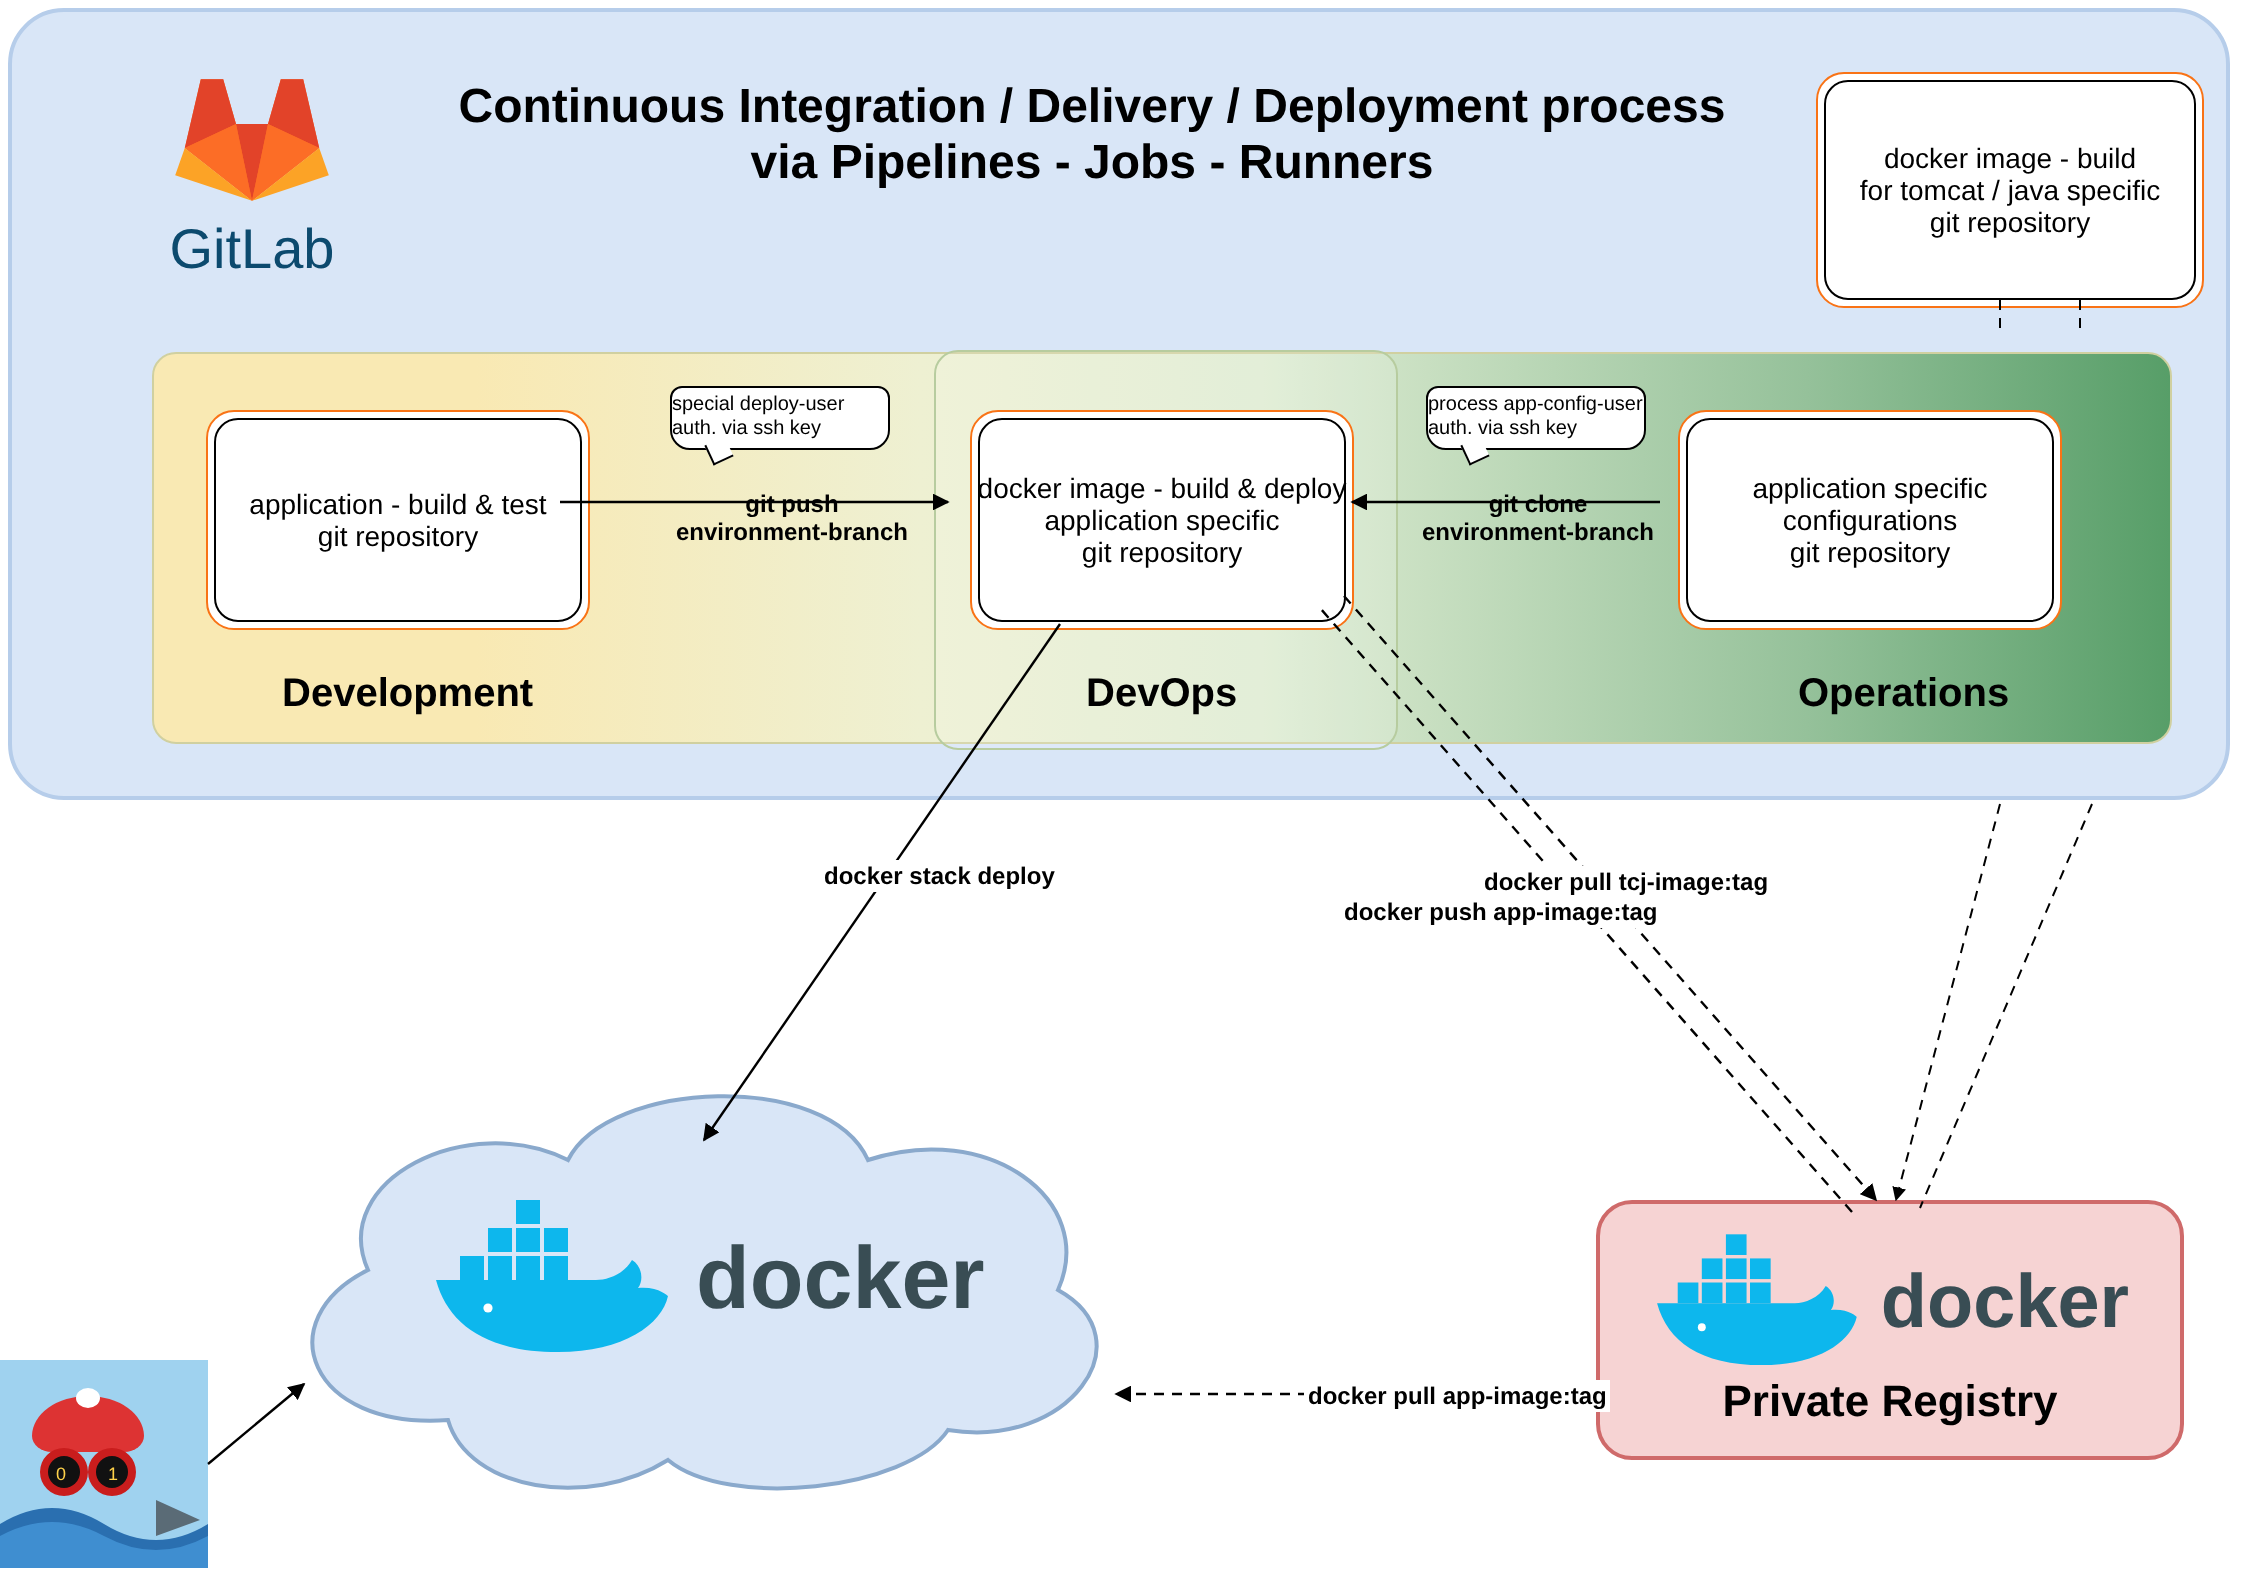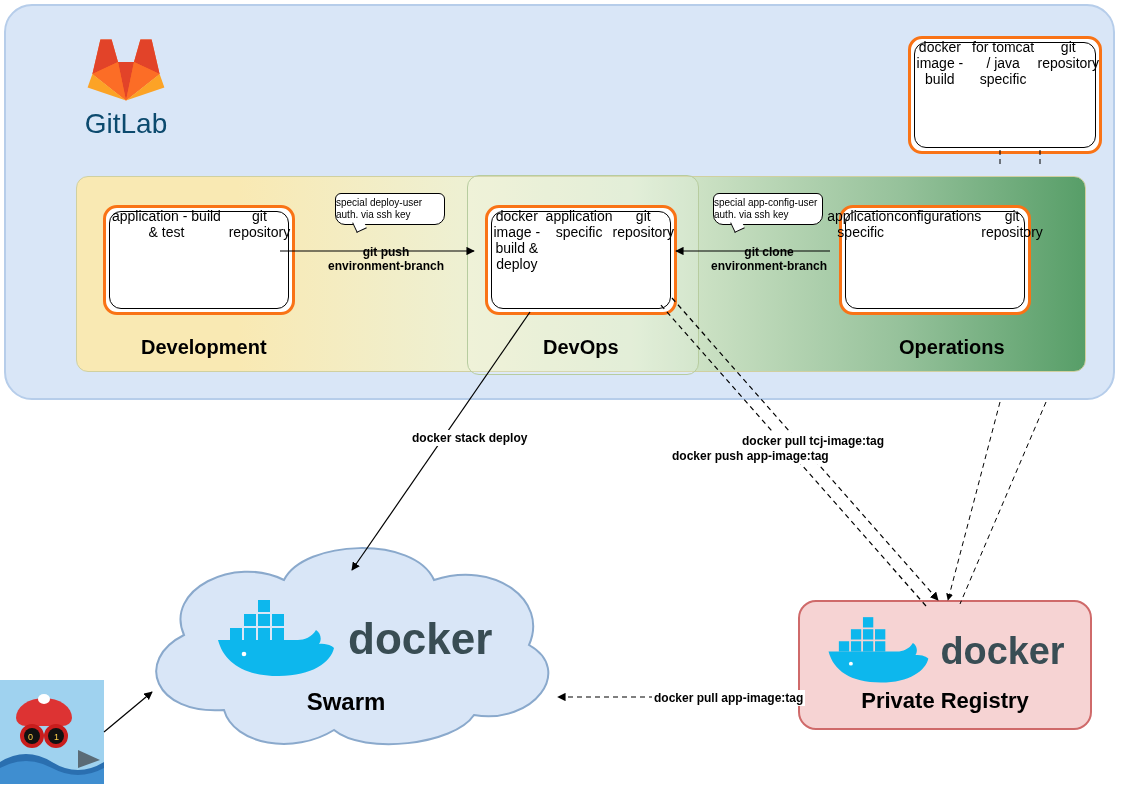--- a/index.html
+++ b/index.html
@@ -80,27 +80,27 @@
     border: 1px solid #b7cc9f;
     border-radius: 12px;
     background: rgba(255,255,255,0.15);
   }
 
   .repo-box {
     position: absolute;
     width: 192px;
     height: 110px;
     background: #fff;
-    border: 3px solid #f97316;
+    border: 1px solid #f97316;
     border-radius: 14px;
     box-sizing: border-box;
     text-align: center;
     font-size: 14px;
     display: flex;
-    flex-direction: row;
+    flex-direction: column;
     justify-content: center;
     line-height: 16px;
   }
   
   .repo-box::after {
     content: "";
     position: absolute;
     inset: 3px;
     border: 1px solid #000;
     border-radius: 12px;
@@ -239,20 +239,24 @@
       <polygon points="18,12 32,12 40,40 8,55" fill="#e24329"></polygon>
       <polygon points="82,12 68,12 60,40 92,55" fill="#e24329"></polygon>
       <polygon points="50,88 8,55 40,40" fill="#fc6d26"></polygon>
       <polygon points="50,88 92,55 60,40" fill="#fc6d26"></polygon>
       <polygon points="8,55 2,72 50,88" fill="#fca326"></polygon>
       <polygon points="92,55 98,72 50,88" fill="#fca326"></polygon>
     </svg>
     <div class="txt">GitLab</div>
   </div>
 
+  <div class="title">
+    <span>Continuous Integration / Delivery / Deployment process</span><br>
+    <span>via Pipelines - Jobs - Runners</span>
+  </div>
 
   <div class="repo-box top-right">
     <div>docker image - build</div>
     <div>for tomcat / java specific</div>
     <div>git repository</div>
   </div>
 
   <div class="zone">
 
     <div class="devops-outline"></div>
@@ -272,25 +276,25 @@
       <div>application specific</div>
       <div>configurations</div>
       <div>git repository</div>
     </div>
 
     <div class="note-tag" style="left:258px; top:16px;">
       <div>special deploy-user</div>
       <div>auth. via ssh key</div>
     </div>
     <div class="note-tag" style="left:636px; top:16px;">
-      <div>special app-config-user</div>
+      <div>process app-config-user</div>
       <div>auth. via ssh key</div>
     </div>
 
-    <div class="edge-label" style="left:244px; top:68px; width:130px;">
+    <div class="edge-label" style="left:254px; top:68px; width:130px;">
       <div>git push</div>
       <div>environment-branch</div>
     </div>
     <div class="edge-label" style="left:622px; top:68px; width:140px;">
       <div>git clone</div>
       <div>environment-branch</div>
     </div>
 
     <div class="zone-label" style="left:64px;">Development</div>
     <div class="zone-label" style="left:466px;">DevOps</div>
@@ -319,21 +323,20 @@
         <rect x="36" y="20" width="12" height="12"></rect>
         <rect x="50" y="20" width="12" height="12"></rect>
         <rect x="64" y="20" width="12" height="12"></rect>
         <rect x="50" y="6" width="12" height="12"></rect>
       </g>
       <path d="M10 46 h80 c6 0 14 -3 18 -10 c5 3 6 10 3 14 c10 -1 15 4 15 4 c-3 14 -22 28 -55 28 c-36 0 -55 -14 -61 -36 z" fill="#0db7ed"></path>
       <circle cx="36" cy="60" r="2.3" fill="#fff"></circle>
       <text x="140" y="60" font-family="Helvetica,Arial" font-size="44" font-weight="600" fill="#394d54">docker</text>
     </svg>
   </div>
-  <div class="cloud-label">Swarm</div>
 </div>
 
 <div class="registry">
   <div class="docker-logo" style="left:18px; top:10px;">
     <svg width="262" height="74" viewBox="0 0 300 86">
       <g fill="#0db7ed">
         <rect x="22" y="34" width="12" height="12"></rect>
         <rect x="36" y="34" width="12" height="12"></rect>
         <rect x="50" y="34" width="12" height="12"></rect>
         <rect x="64" y="34" width="12" height="12"></rect>

